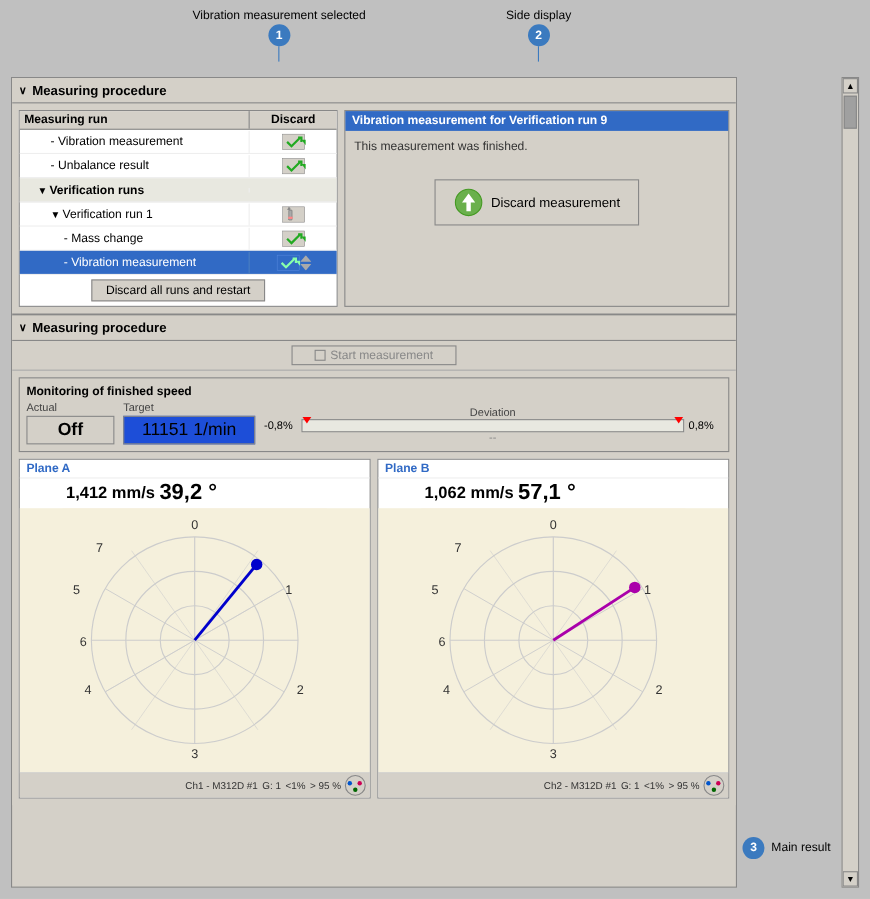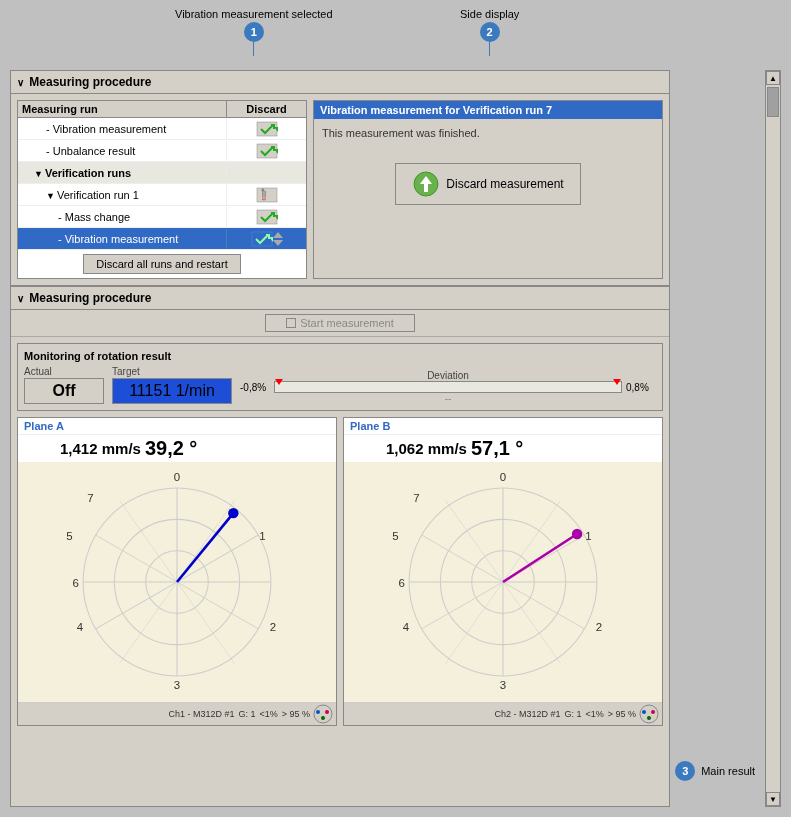--- a/index.html
+++ b/index.html
@@ -522,21 +522,21 @@
               </svg>
             </div>
           </div>
 
           <div class="discard-btn-row">
             <button class="discard-all-btn">Discard all runs and restart</button>
           </div>
         </div>
 
         <div class="right-info-panel">
-          <div class="info-title-bar">Vibration measurement for Verification run 7</div>
+          <div class="info-title-bar">Vibration measurement for Verification run 9</div>
           <div class="info-body">
             <p>This measurement was finished.</p>
             <div style="display:flex; justify-content:center; margin-top:16px;">
               <button class="discard-measurement-btn">
 
                 <svg width="28" height="28" viewBox="0 0 28 28">
                   <circle cx="14" cy="14" r="12" fill="#6ab04c" stroke="#449922" stroke-width="1"></circle>
                   <polygon points="14,6 20,14 16,14 16,22 12,22 12,14 8,14" fill="white"></polygon>
                 </svg>
                 <span>Discard measurement</span>
@@ -554,21 +554,21 @@
       </div>
 
       <div class="start-measurement-bar">
         <button class="start-measurement-btn">
           <span class="start-btn-square"></span>
           <span>Start measurement</span>
         </button>
       </div>
 
       <div class="monitoring-section">
-        <div class="monitoring-title">Monitoring of rotation result</div>
+        <div class="monitoring-title">Monitoring of finished speed</div>
         <div class="monitoring-row">
           <div class="monitoring-col">
             <div class="monitoring-label">Actual</div>
             <div class="monitoring-value-box">Off</div>
           </div>
           <div class="monitoring-col">
             <div class="monitoring-label">Target</div>
             <div class="target-box">11151 1/min</div>
           </div>
           <div class="deviation-col">

